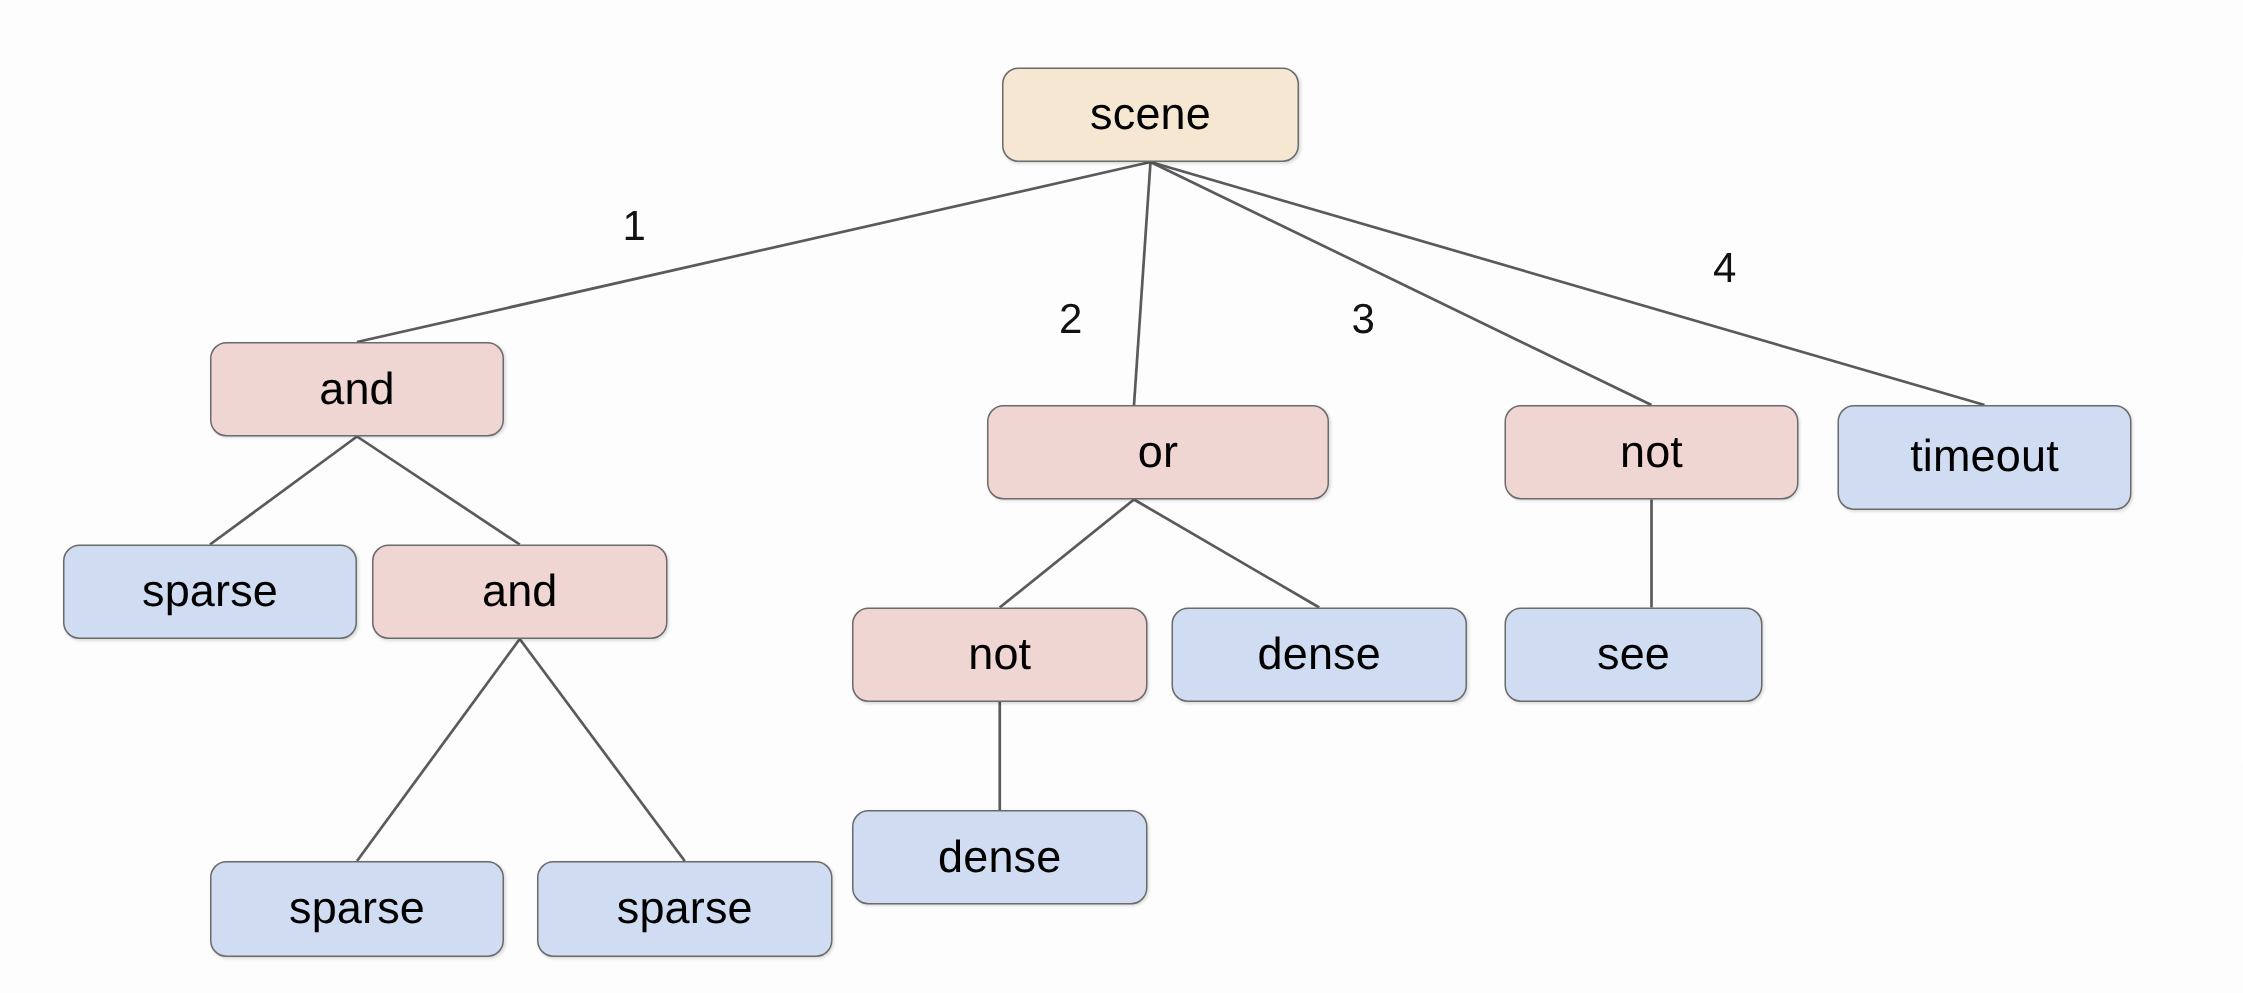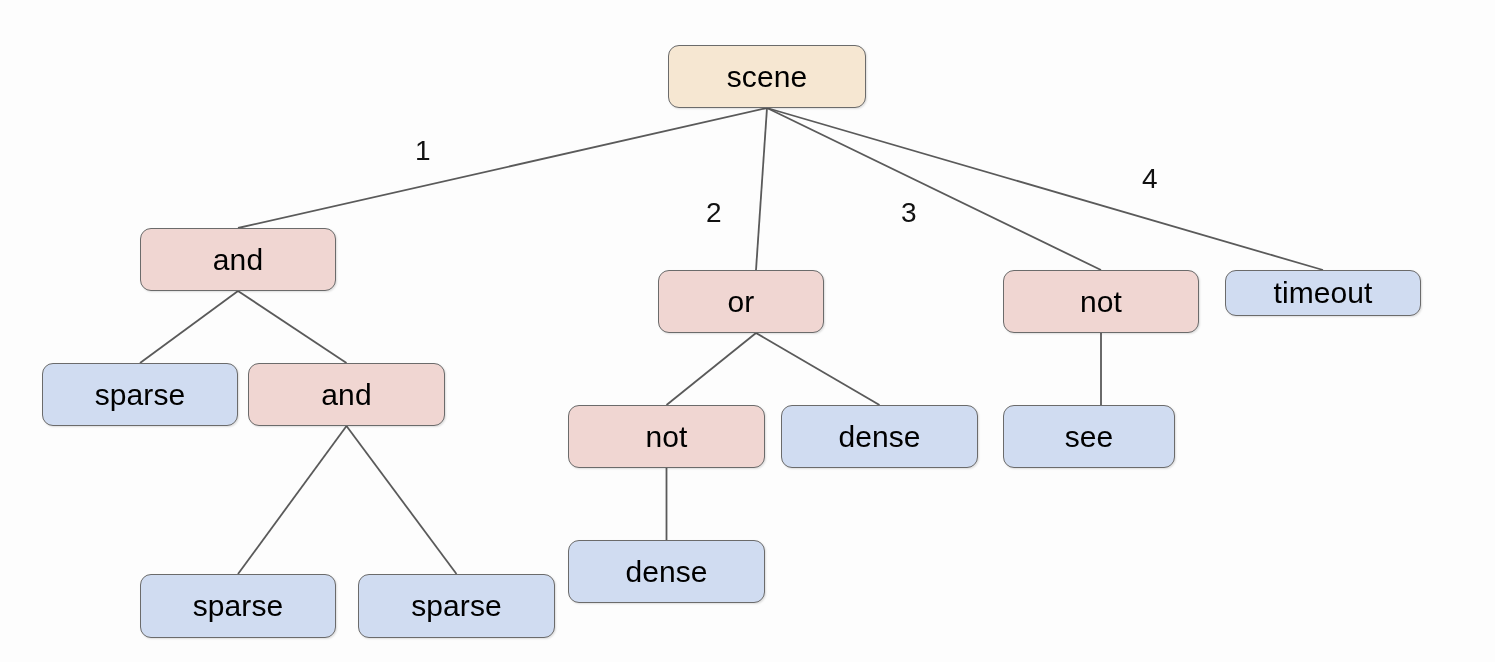--- a/index.html
+++ b/index.html
@@ -70,27 +70,27 @@
       <line x1="666.5" y1="468" x2="666.5" y2="540" stroke="#5a5a5a" stroke-width="1.8"></line>
       <line x1="1101" y1="333" x2="1101" y2="405" stroke="#5a5a5a" stroke-width="1.8"></line>
     </svg>
   <div id="node-layer">
       <div class="node root" style="left: 668px; top: 45px; width: 198px; height: 63px;">
         <span>scene</span>
       </div>
       <div class="node op" style="left: 140px; top: 228px; width: 196px; height: 63px;">
         <span>and</span>
       </div>
-      <div class="node op" style="left: 658px; top: 270px; width: 166px; height: 63px;">
+      <div class="node op" style="left: 658px; top: 270px; width: 228px; height: 63px;">
         <span>or</span>
       </div>
       <div class="node op" style="left: 1003px; top: 270px; width: 196px; height: 63px;">
         <span>not</span>
       </div>
-      <div class="node leaf" style="left: 1225px; top: 270px; width: 196px; height: 46px;">
+      <div class="node leaf" style="left: 1225px; top: 270px; width: 196px; height: 70px;">
         <span>timeout</span>
       </div>
       <div class="node leaf" style="left: 42px; top: 363px; width: 196px; height: 63px;">
         <span>sparse</span>
       </div>
       <div class="node op" style="left: 248px; top: 363px; width: 197px; height: 63px;">
         <span>and</span>
       </div>
       <div class="node op" style="left: 568px; top: 405px; width: 197px; height: 63px;">
         <span>not</span>

